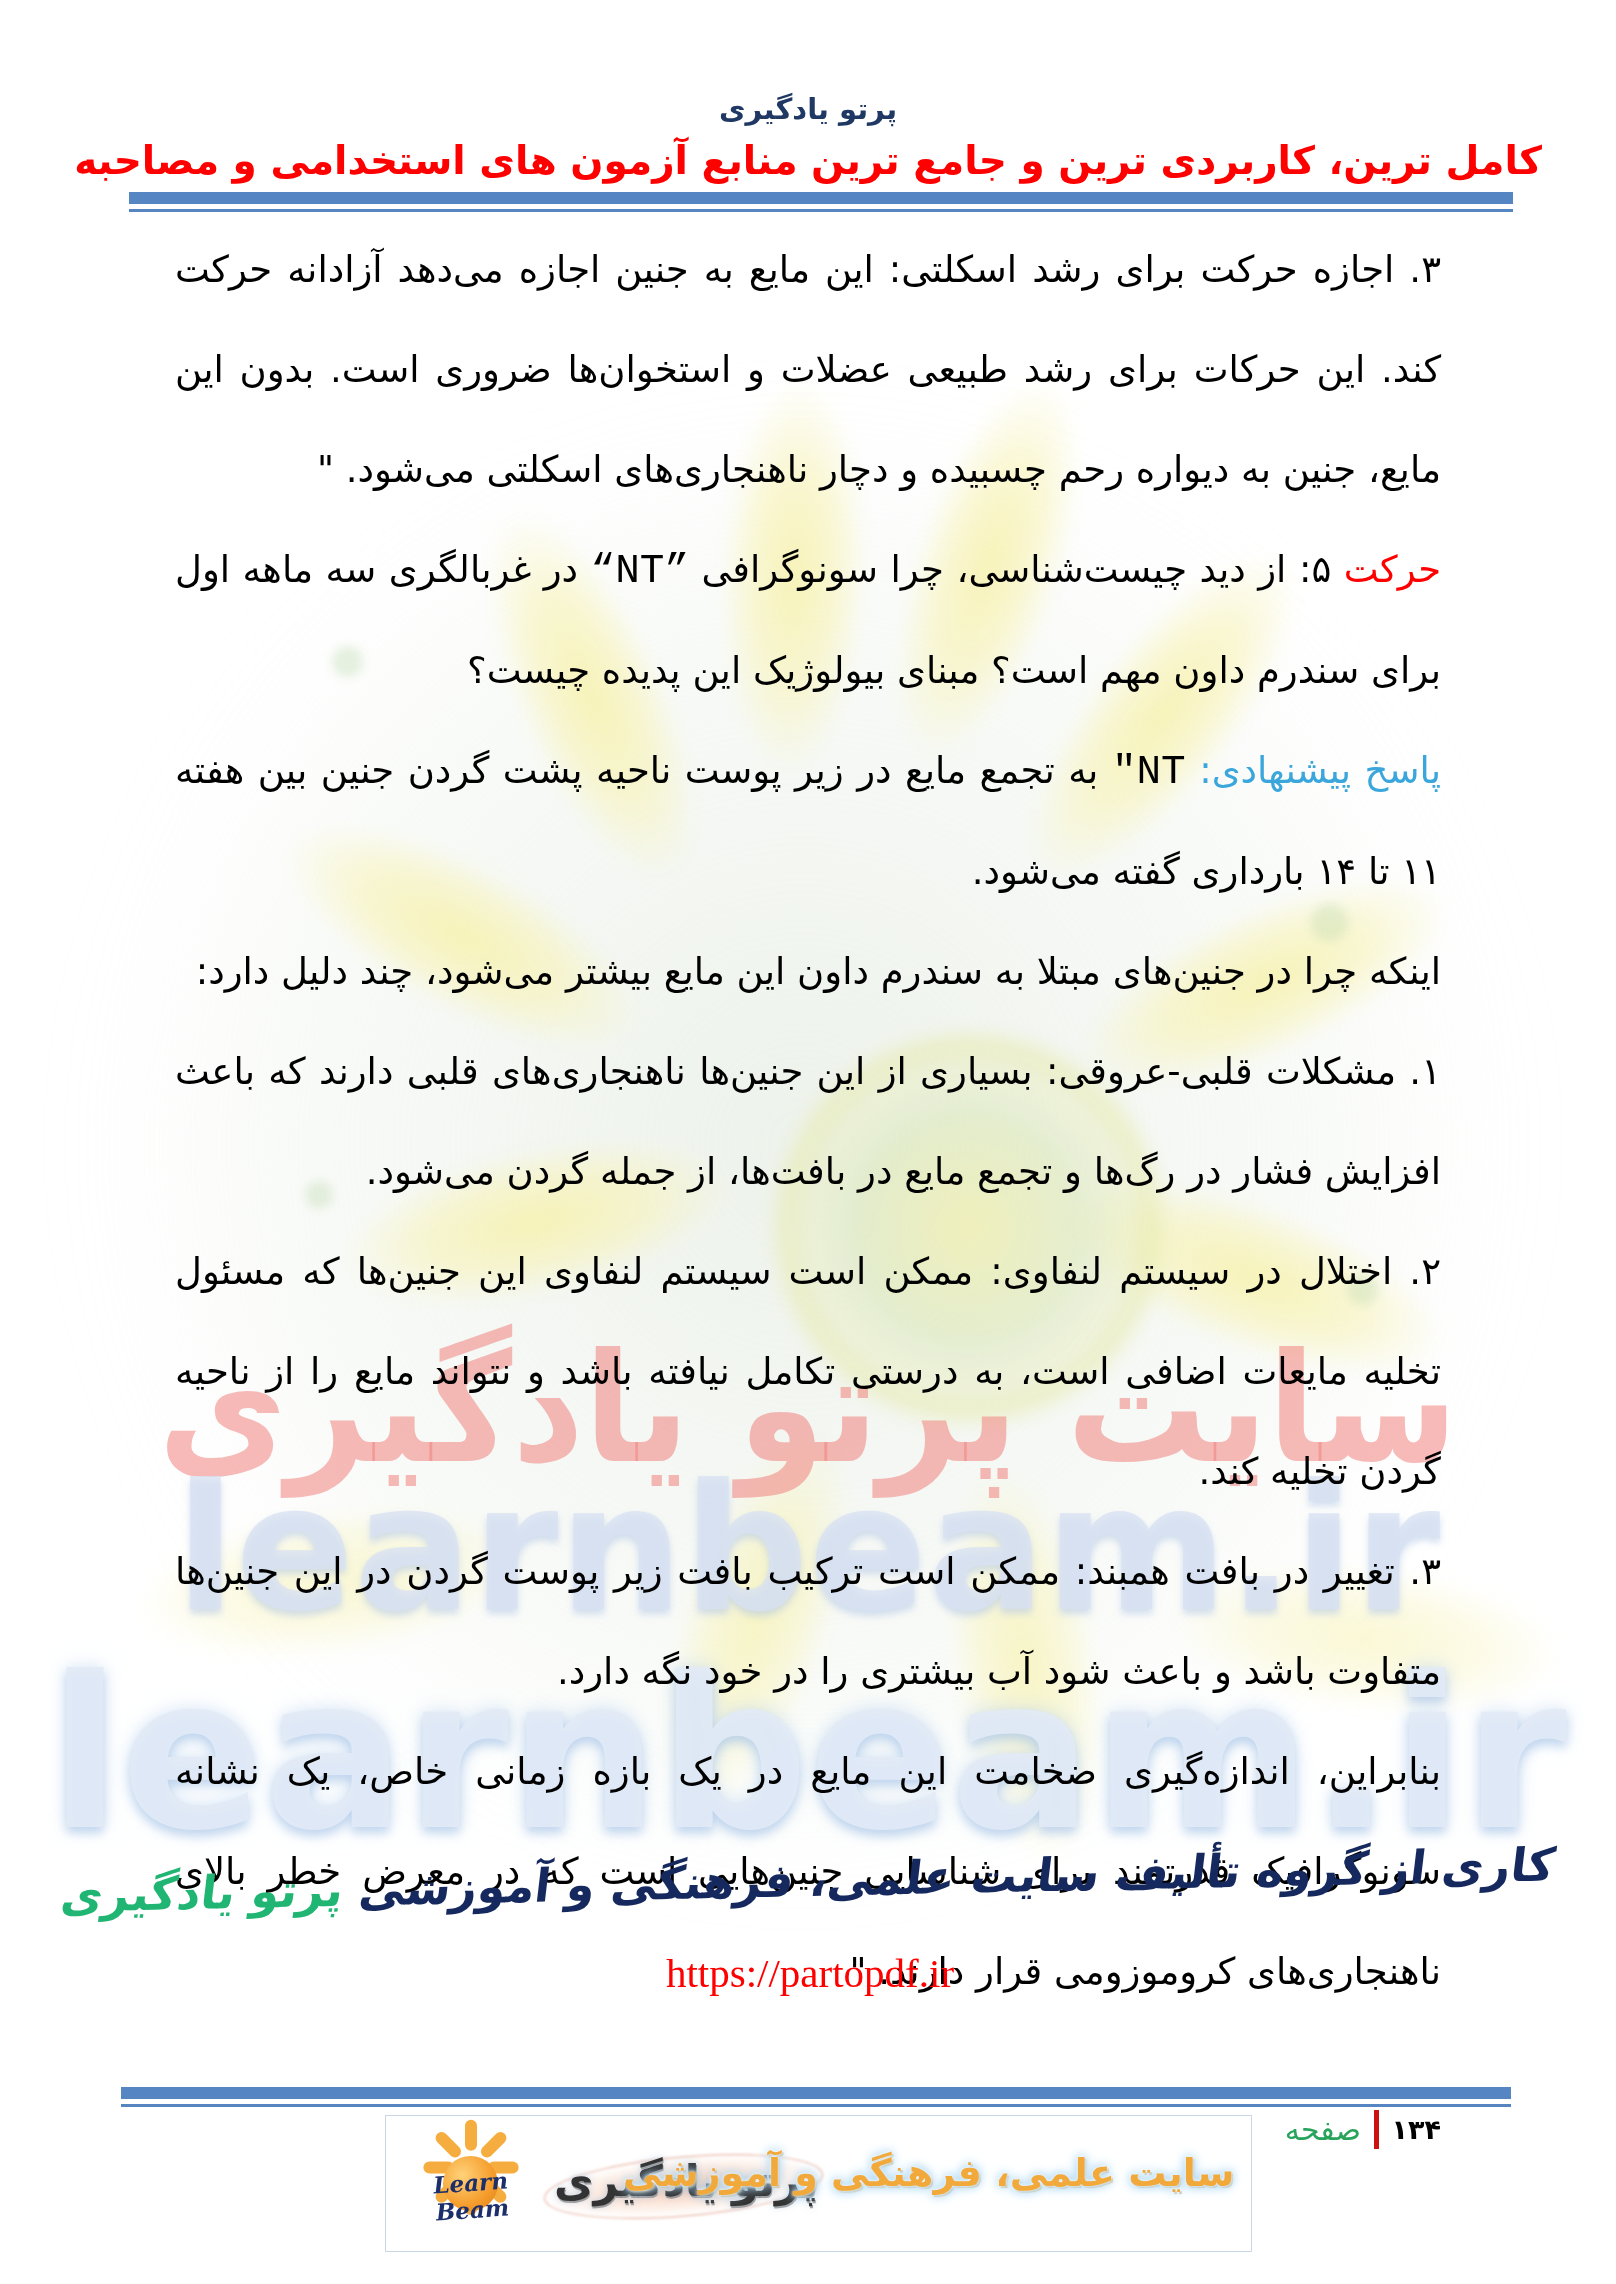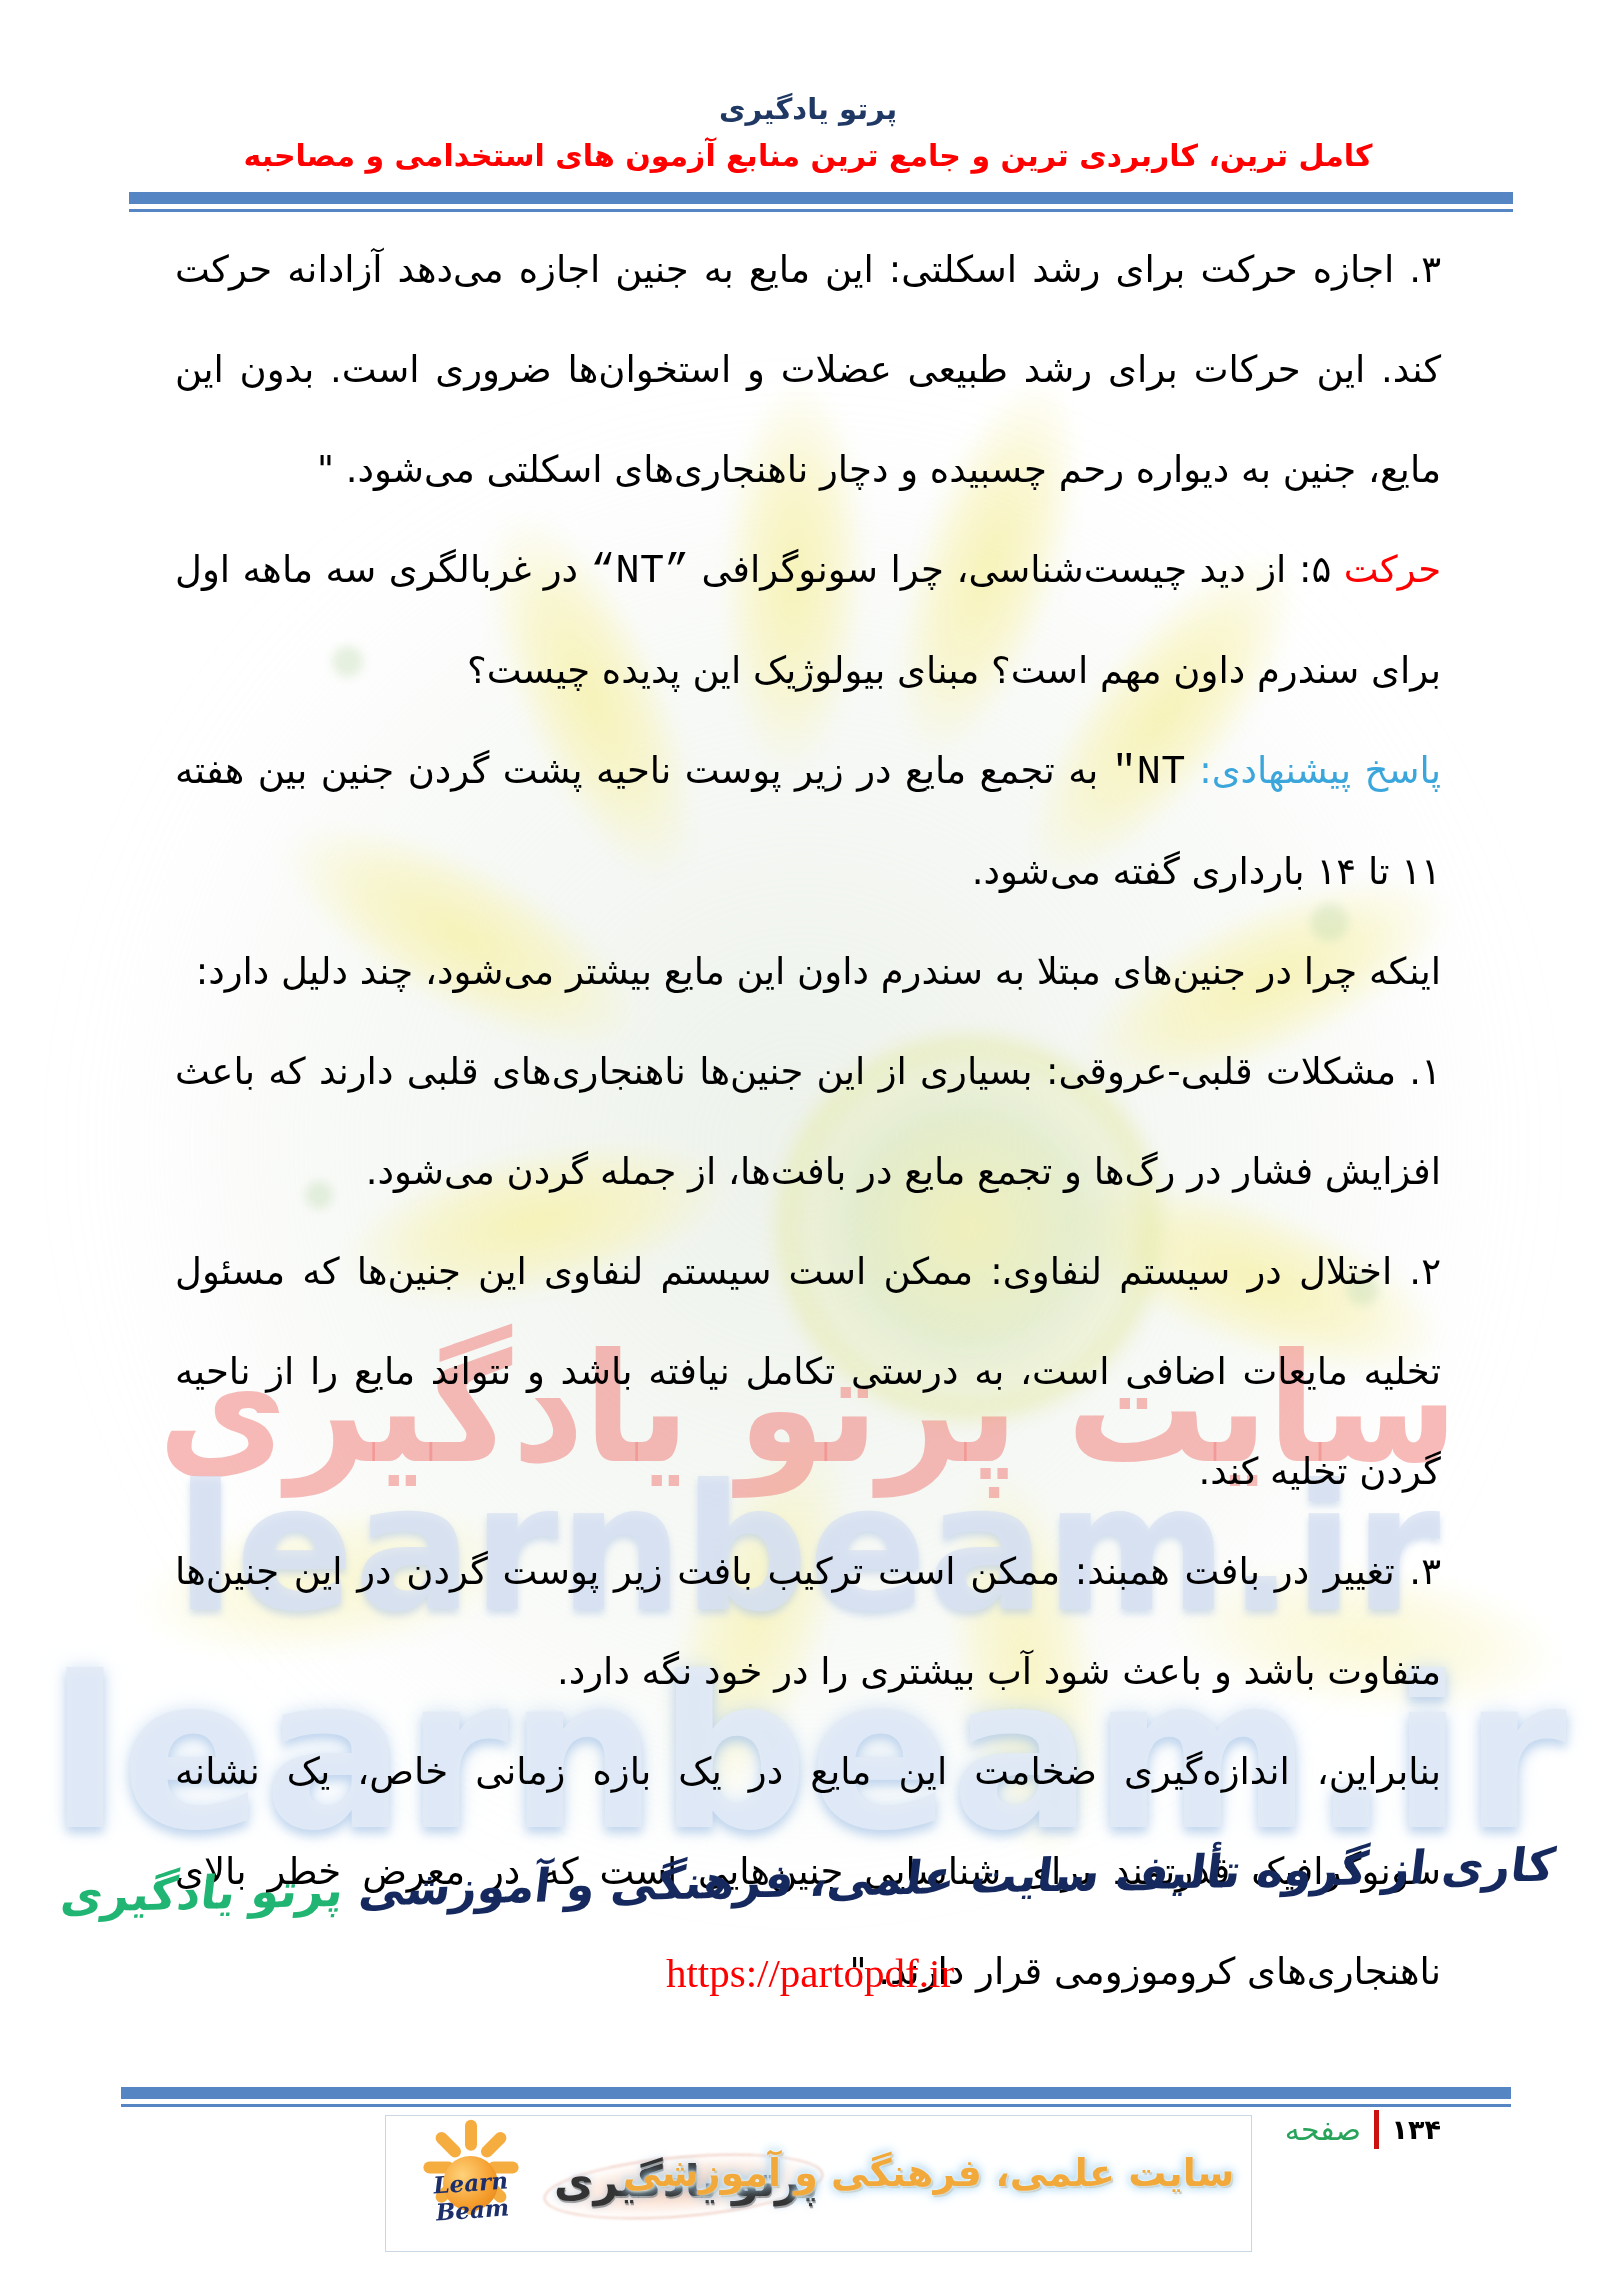--- a/index.html
+++ b/index.html
@@ -40,21 +40,21 @@
     top:1632px;font-size:210px;font-weight:bold;
     color:rgba(226,234,246,0.9);text-shadow:0 5.5px 9.2px rgba(168,196,232,0.6),0 0 20px rgba(190,214,240,0.6);
   }
   
   .header-title{
     position:absolute;top:92px;left:0;right:0;text-align:center;z-index:2;
     color:#1f3864;font-size:29px;font-weight:bold;direction:rtl;
   }
   .header-subtitle{
     position:absolute;top:138px;left:0;right:0;text-align:center;z-index:2;
-    color:#ff0000;font-size:30px;font-weight:bold;direction:rtl;
+    color:#ff0000;font-size:39px;font-weight:bold;direction:rtl;
   }
   .rule{position:absolute;left:129px;width:1384px;z-index:2;}
   .rule-top{top:192px;}
   .rule-bottom{top:2087px;left:121px;width:1390px;}
   .rule .thick{height:12px;background:#5585c2;}
   .rule .thin{height:3.7px;background:#5585c2;margin-top:4.6px;}
   
   .body-text{
     position:absolute;top:220px;left:175px;right:175px;z-index:2;
     direction:rtl;text-align:justify;color:#000;font-size:37px;line-height:100px;

